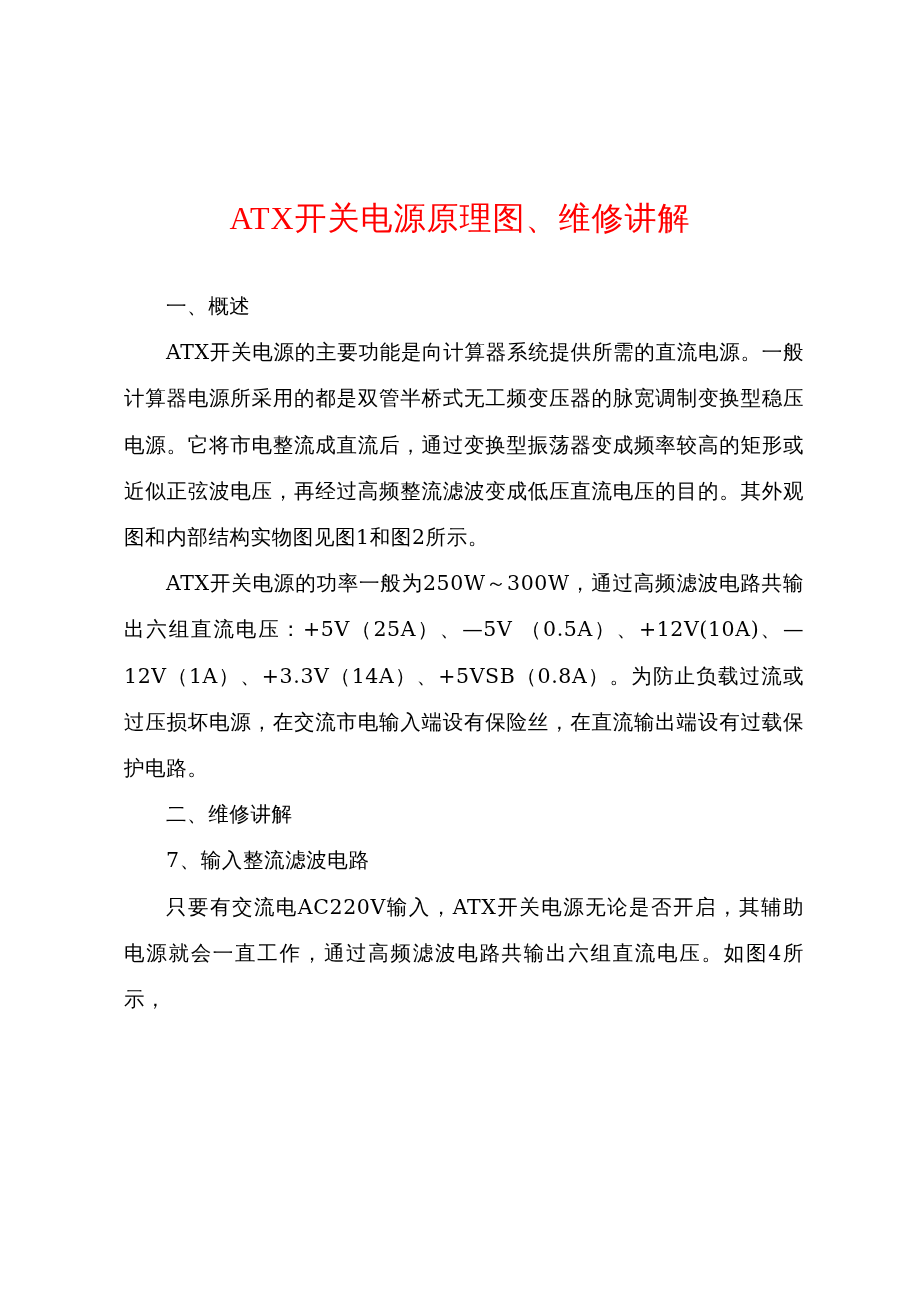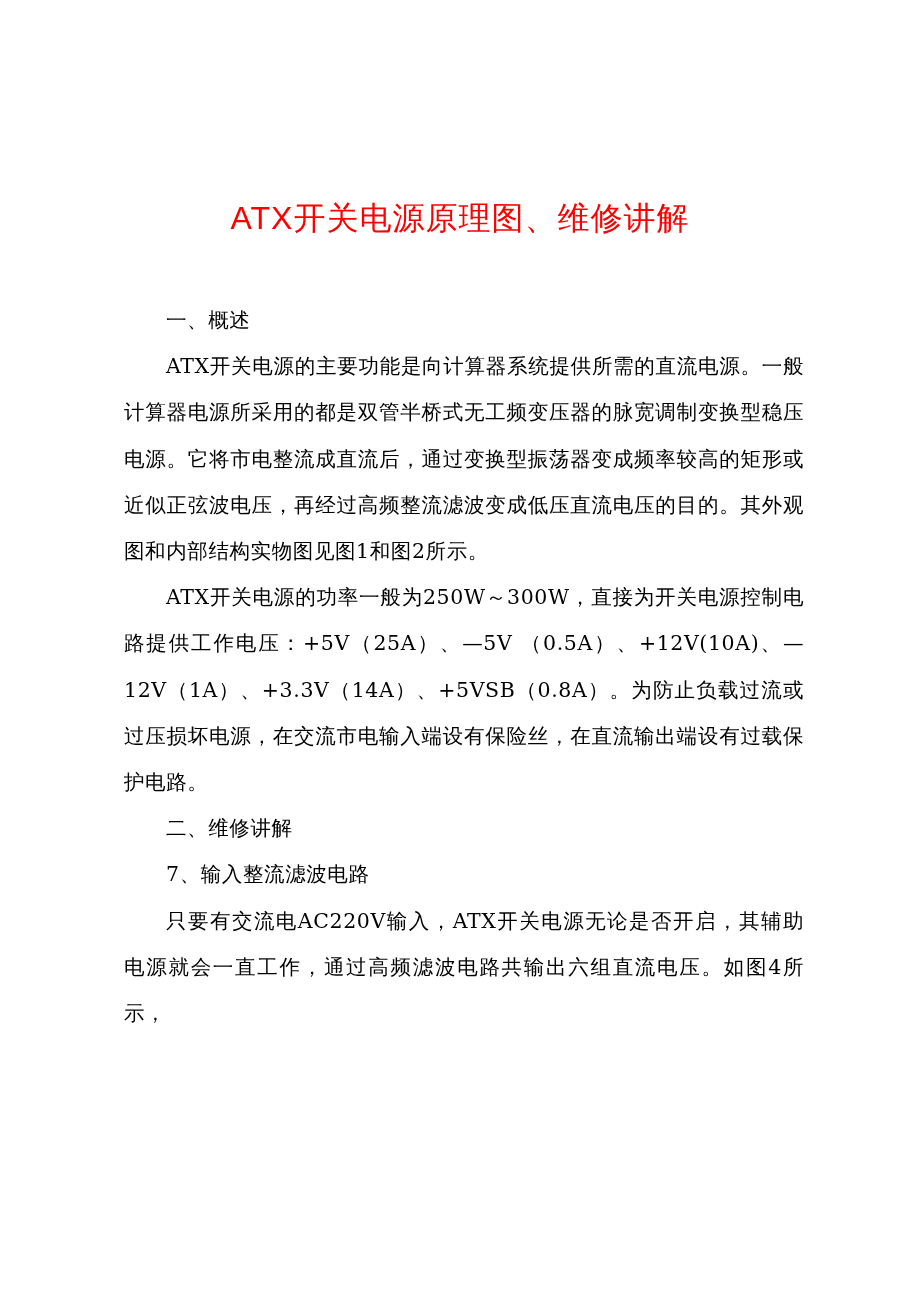--- a/index.html
+++ b/index.html
@@ -1,30 +1,30 @@
 <!DOCTYPE html>
 <html><head>
 <meta charset="utf-8">
 <style>
   html, body { margin: 0; padding: 0; background: #ffffff; }
   body { width: 920px; height: 1302px; position: relative; overflow: hidden;
          font-family: "DejaVu Serif", "Liberation Serif", serif; color: #000; }
   .title { position: absolute; left: 0; width: 920px; top: 196px; text-align: center;
            font-size: 32px; color: #ff0000; letter-spacing: 1px; line-height: 44px;
-           font-family: Liberation Sans, sans-serif; }
-  .body { position: absolute; left: 124px; top: 297px; width: 680px;
+           font-family: Liberation Serif, serif; }
+  .body { position: absolute; left: 124px; top: 283px; width: 680px;
           font-size: 20.5px; line-height: 46.2px; text-align: justify; letter-spacing: 0.6px; }
   .body p { margin: 0; }
   .indent { text-indent: 42px; }
 </style>
 </head>
 <body>
 
 <div class="title">ATX开关电源原理图、维修讲解</div>
 
 <div class="body">
   <p class="indent">一、概述</p>
   <p class="indent">ATX开关电源的主要功能是向计算器系统提供所需的直流电源。一般计算器电源所采用的都是双管半桥式无工频变压器的脉宽调制变换型稳压电源。它将市电整流成直流后，通过变换型振荡器变成频率较高的矩形或近似正弦波电压，再经过高频整流滤波变成低压直流电压的目的。其外观图和内部结构实物图见图1和图2所示。</p>
-  <p class="indent">ATX开关电源的功率一般为250W～300W，直接为开关电源控制电路提供工作电压：+5V（25A）、—5V （0.5A）、+12V(10A)、—12V（1A）、+3.3V（14A）、+5VSB（0.8A）。为防止负载过流或过压损坏电源，在交流市电输入端设有保险丝，在直流输出端设有过载保护电路。</p>
+  <p class="indent">ATX开关电源的功率一般为250W～300W，通过高频滤波电路共输出六组直流电压：+5V（25A）、—5V （0.5A）、+12V(10A)、—12V（1A）、+3.3V（14A）、+5VSB（0.8A）。为防止负载过流或过压损坏电源，在交流市电输入端设有保险丝，在直流输出端设有过载保护电路。</p>
   <p class="indent">二、维修讲解</p>
   <p class="indent">7、输入整流滤波电路</p>
   <p class="indent">只要有交流电AC220V输入，ATX开关电源无论是否开启，其辅助电源就会一直工作，通过高频滤波电路共输出六组直流电压。如图4所示，</p>
 </div>
 
 </body></html>

